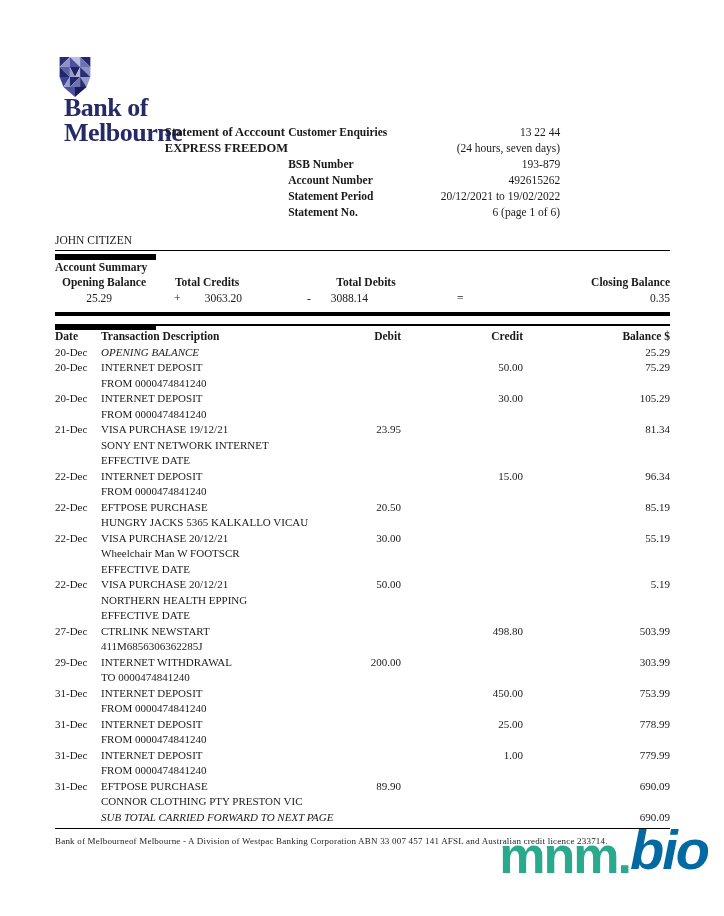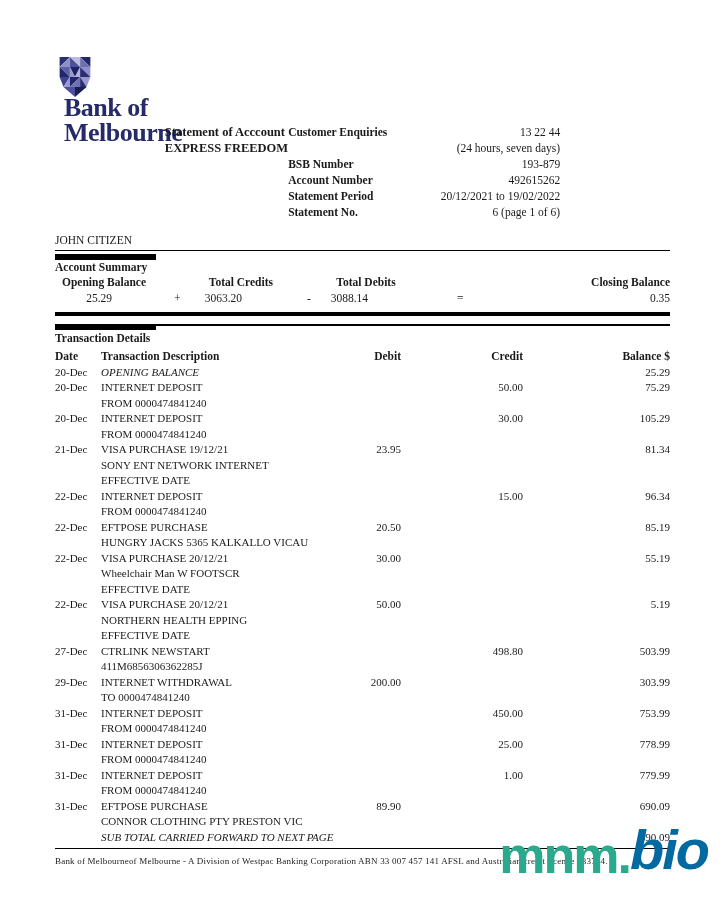--- a/index.html
+++ b/index.html
@@ -37,21 +37,21 @@
   .summary-tab{width:101px;height:6px;background:#000;margin-top:3px;}
   .summary{padding-bottom:3px;border-bottom:4.5px solid #000;}
   .summary-title{font-weight:bold;font-size:11.5px;line-height:15px;}
   .summary-grid{position:relative;height:34px;font-size:11.5px;}
   .summary-grid span{position:absolute;white-space:nowrap;}
   .s-lab{font-weight:bold;top:1px;}
   .s-val{top:17px;}
   .ob-lab{left:7px;}
   .ob-val{left:0;width:57px;text-align:right;}
   .op-plus{left:119px;}
-  .tc-lab{left:108px;width:110px;text-align:right;}
+  .tc-lab{left:120px;width:110px;text-align:left;}
   .tc-val{left:80px;width:107px;text-align:right;}
   .op-minus{left:252px;}
   .td-lab{left:256px;width:110px;text-align:center;}
   .td-val{left:206px;width:107px;text-align:right;}
   .op-eq{left:402px;}
   .cb-lab{right:0;text-align:right;}
   .cb-val{right:0;width:100px;text-align:right;}
   
   .trans-head{position:relative;margin-top:8px;border-top:2px solid #000;}
   .trans-tab{position:absolute;left:0;top:-2px;width:101px;height:6px;background:#000;}
@@ -167,21 +167,20 @@
       <span class="s-val tc-val">3063.20</span>
       <span class="s-val op-minus">-</span>
       <span class="s-val td-val">3088.14</span>
       <span class="s-val op-eq">=</span>
       <span class="s-val cb-val">0.35</span>
     </div>
   </div>
 
   <div class="trans-head">
     <div class="trans-tab"></div>
-    <div class="trans-title">Transaction Details</div>
   </div>
 
   <table class="tx">
     <thead>
       <tr>
           <th class="c-date">Date</th>
           <th class="c-desc">Transaction Description</th>
           <th class="c-debit">Debit</th>
           <th class="c-credit">Credit</th>
           <th class="c-bal">Balance $</th>

